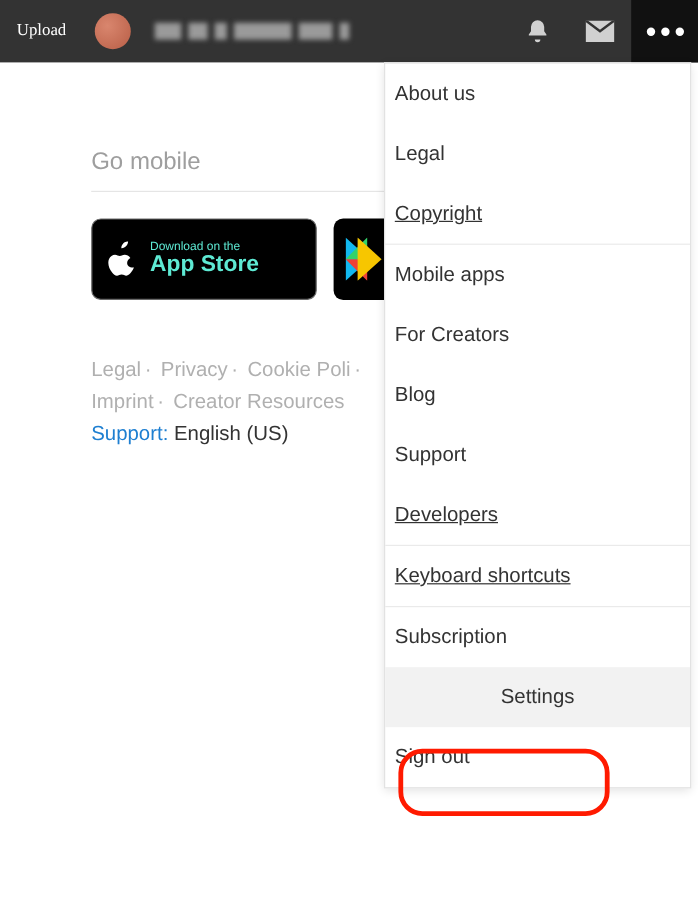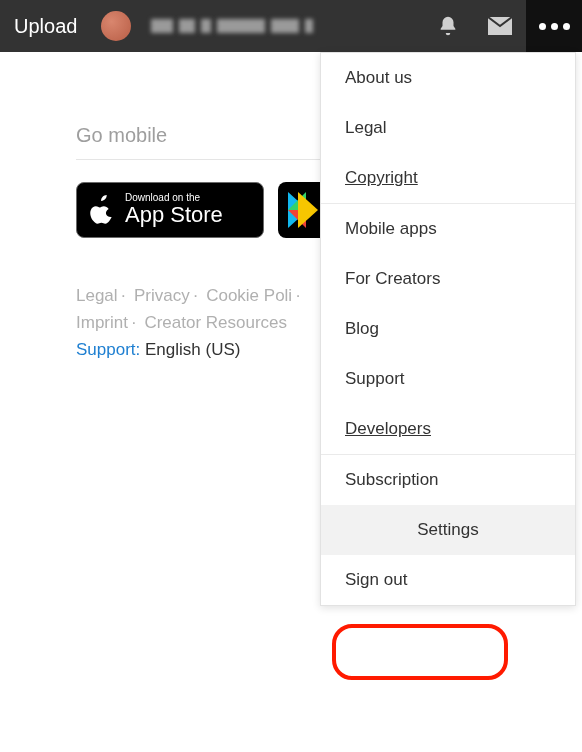--- a/index.html
+++ b/index.html
@@ -17,22 +17,23 @@
     background: #333333;
     height: 52px;
     display: flex;
     align-items: center;
     padding: 0 0 0 14px;
     color: #fff;
     position: relative;
   }
   .upload-link {
     color: #fff;
-    font-size: 20px;
+    font-size: 14px;
     margin-right: 24px;
+    font-family: Liberation Serif, serif;
   }
   .avatar {
     width: 30px;
     height: 30px;
     border-radius: 50%;
     background: radial-gradient(circle at 35% 35%, #d9866e 0%, #b85e46 100%);
     margin-right: 20px;
   }
   .username-blur {
     display: flex;
@@ -101,30 +102,30 @@
     width: 420px;
   }
   .badges {
     display: flex;
     gap: 14px;
     margin-bottom: 44px;
   }
   .store-badge {
     background: #000;
     border-radius: 8px;
-    height: 56px;
+    height: 68px;
     display: flex;
     align-items: center;
     padding: 0 14px 0 10px;
-    color: #ffffff;
+    color: #5eead4;
   }
   .store-badge.apple { width: 188px; border:1px solid #6a6a6a; }
   .badge-icon { width: 30px; display:flex; align-items:center; justify-content:center; margin-right:8px;}
   .badge-text .small { font-size: 10px; line-height:1; }
-  .badge-text .big { font-size: 22px; font-weight:400; line-height:1.1; }
+  .badge-text .big { font-size: 19px; font-weight:700; line-height:1.1; }
 
   .play-slice {
     width: 36px;
     height: 36px;
     position: relative;
     overflow: hidden;
   }
   .play-tri {
     position:absolute;
     width:0; height:0;
@@ -148,21 +149,21 @@
   .menu {
     position: absolute;
     top: 52px;
     right: 6px;
     width: 256px;
     background: #fff;
     border: 1px solid #e2e2e2;
     box-shadow: 0 2px 8px rgba(0,0,0,0.12);
   }
   .menu-item {
-    padding: 15px 24px;
+    padding: 15px 8px;
     font-size: 17px;
     color: #333;
     cursor: pointer;
     position: relative;
   }
   .menu-group-end {
     border-bottom: 1px solid #eaeaea;
     text-decoration: underline;
   }
   .menu-item.hovered {
@@ -256,18 +257,19 @@
 
 <div class="menu">
   <div class="menu-item">About us</div>
   <div class="menu-item">Legal</div>
   <div class="menu-item menu-group-end">Copyright</div>
   <div class="menu-item">Mobile apps</div>
   <div class="menu-item">For Creators</div>
   <div class="menu-item">Blog</div>
   <div class="menu-item">Support</div>
   <div class="menu-item menu-group-end">Developers</div>
+  <div class="menu-item menu-group-end">Keyboard shortcuts</div>
   <div class="menu-item">Subscription</div>
   <div class="menu-item hovered">Settings</div>
   <div class="menu-item">Sign out</div>
 </div>
 
 <div class="highlight-ring"></div>
 
 </body></html>

